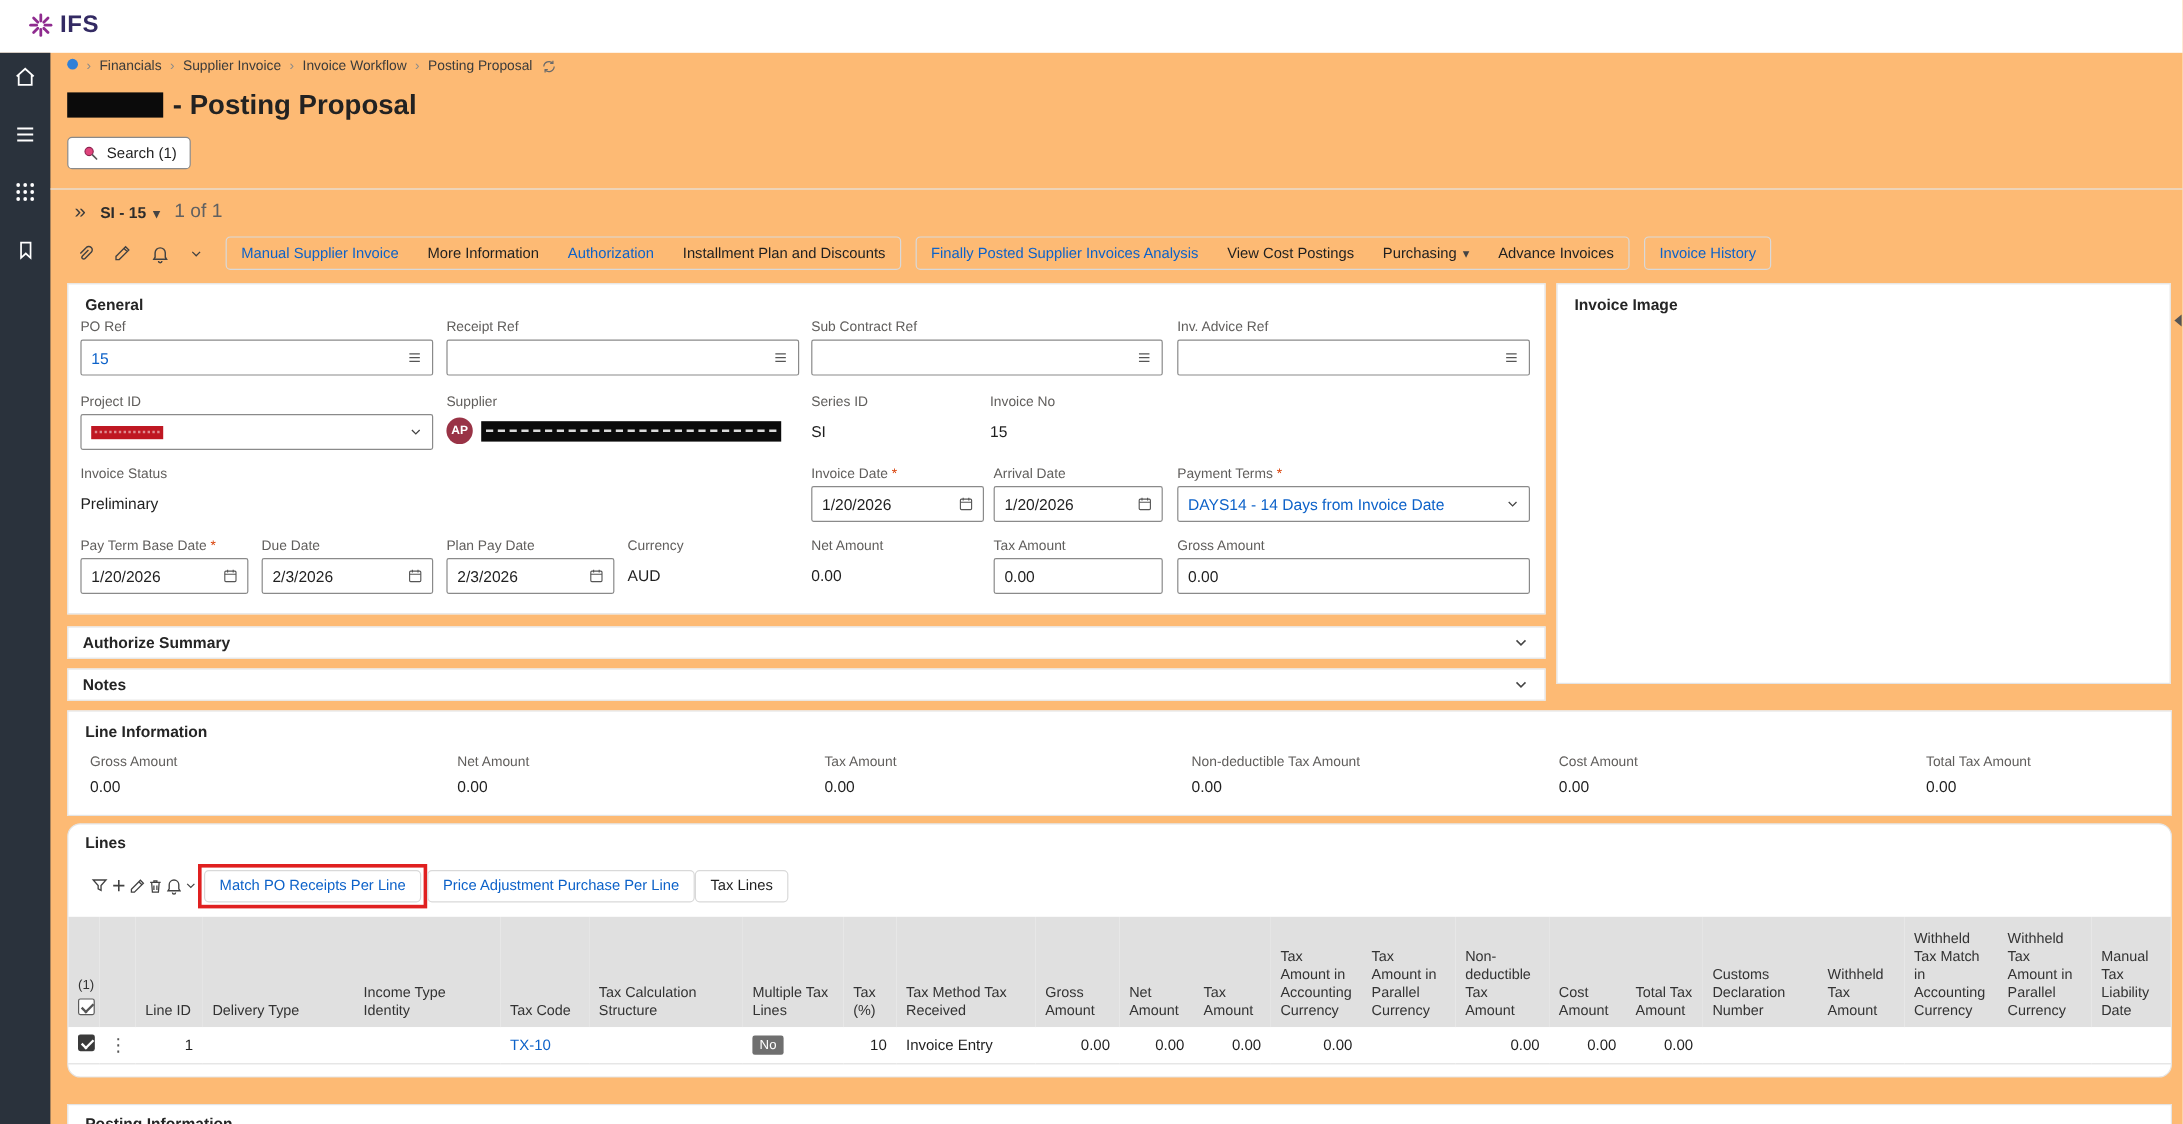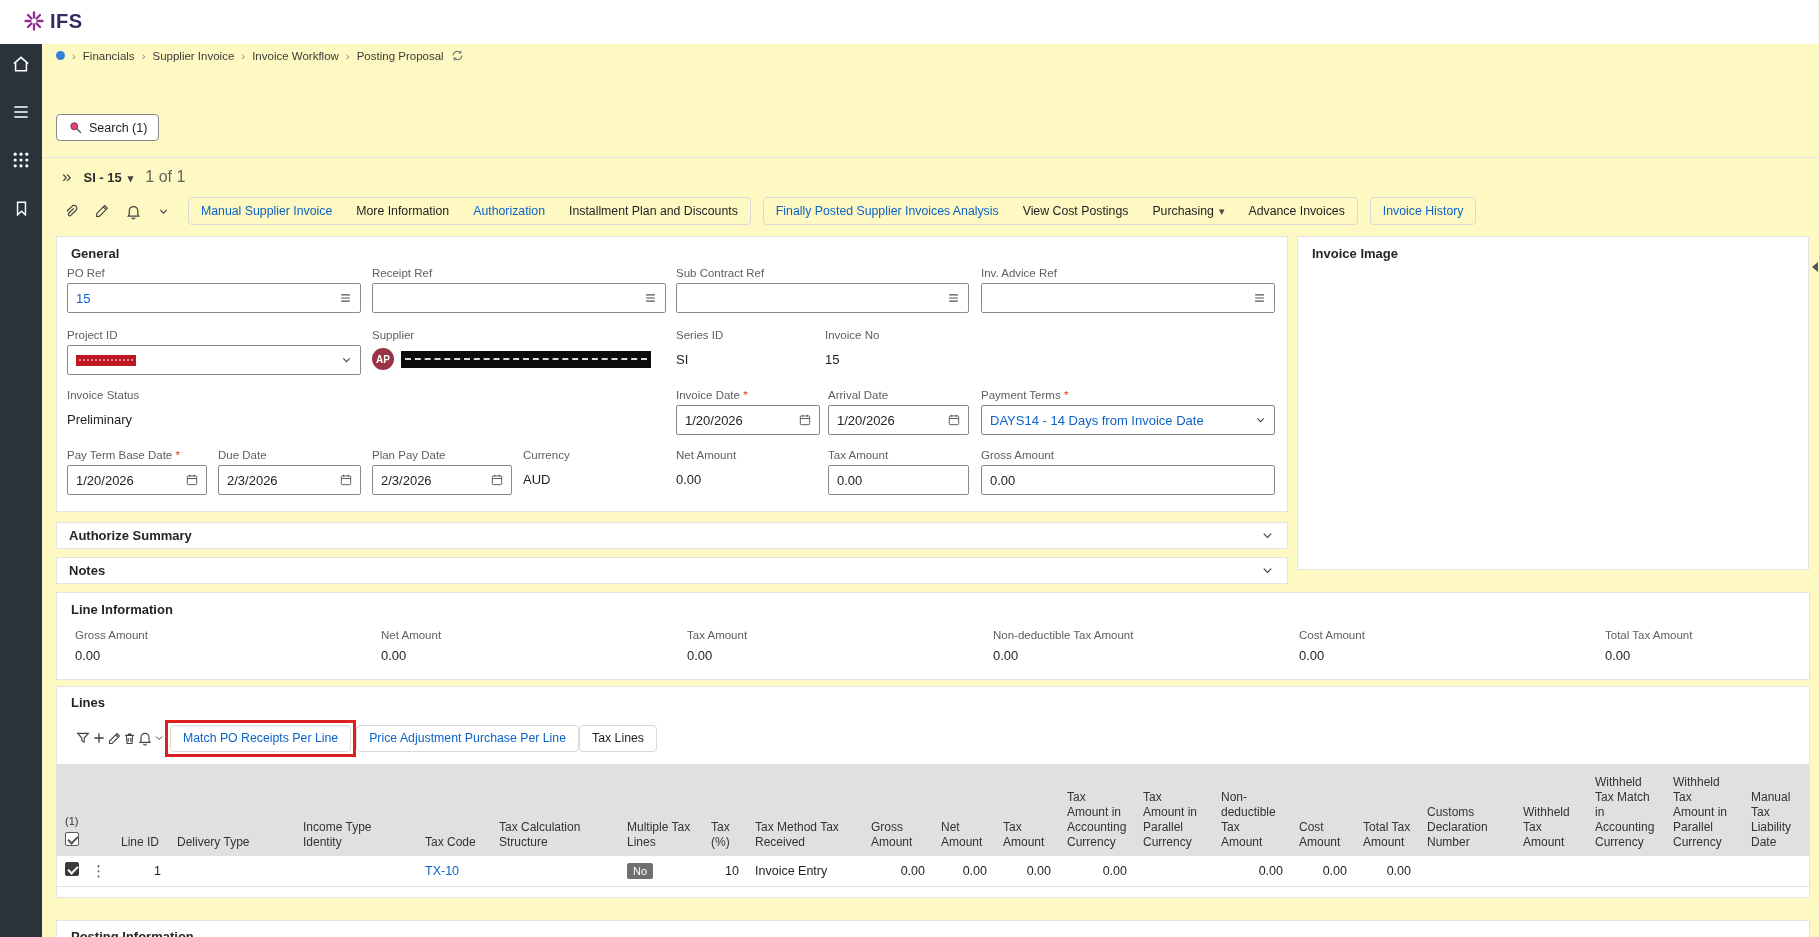--- a/index.html
+++ b/index.html
@@ -1,31 +1,31 @@
 <!DOCTYPE html>
 <html><head>
 <meta charset="utf-8">
 <style>
   * { margin:0; padding:0; box-sizing:border-box; }
   html,body { background:#fff; }
   body { font-family:"Liberation Sans",sans-serif; color:#1f1f1f; }
-  .page { position:relative; width:1819px; height:937px; background:#fef9c3; overflow:hidden; }
+  .page { position:relative; width:1819px; height:937px; background:#fdba74; overflow:hidden; }
 
   
   .app-header { position:absolute; left:0; top:0; width:100%; height:44px; background:#fff; }
   .logo { position:absolute; left:22px; top:9px; display:flex; align-items:center; gap:4px; cursor:pointer; }
   .logo-text { font-weight:bold; font-size:20px; color:#332a63; letter-spacing:.5px; }
 
   
   .sidebar { position:absolute; left:0; top:44px; width:42px; height:893px; background:#2a323c;
              display:flex; flex-direction:column; align-items:center; padding-top:8px; gap:24px; }
   .sb-btn { width:24px; height:24px; display:flex; align-items:center; justify-content:center; cursor:pointer; }
 
   
-  .breadcrumb { position:absolute; left:56px; top:49px; display:flex; align-items:center; gap:7px;
+  .breadcrumb { position:absolute; left:56px; top:49px; display:flex; align-items:flex-start; gap:7px;
                 font-size:11.5px; color:#3b3b3b; }
   .bc-dot { width:9px; height:9px; border-radius:50%; background:#2f80d8; display:inline-block; }
   .bc-item { cursor:pointer; white-space:nowrap; }
   .bc-item:not(:first-of-type)::before { content:"\203A"; color:#8a8a8a; margin-right:7px; }
 
   
   .page-title-row { position:absolute; left:56px; top:74px; display:flex; align-items:center; gap:8px; }
   .redact-title { width:80px; height:21px; background:#0b0b0b; display:inline-block; }
   .page-title { font-size:23px; font-weight:700; color:#222; white-space:nowrap; }
   .search-btn { position:absolute; left:56px; top:114px; height:27px; display:inline-flex; align-items:center;
@@ -97,21 +97,21 @@
 
   
   .lineinfo-card { left:56px; top:592px; width:1754px; height:88px; }
   .lineinfo-card .card-title { position:absolute; left:14px; top:9px; }
   .li-items { position:absolute; left:18px; top:36px; display:flex; }
   .li-item { width:306px; }
   .li-label { font-size:11.5px; color:#605e5c; margin-bottom:7px; white-space:nowrap; }
   .li-value { font-size:13px; color:#1f1f1f; }
 
   
-  .lines-card { left:56px; top:686px; width:1754px; padding-bottom:10px; }
+  .lines-card { left:56px; top:686px; width:1754px; padding-bottom:10px;border-radius:11px; }
   .lines-card .card-title { margin:8px 0 0 14px; }
   .lines-toolbar { display:flex; align-items:center; gap:0; margin:10px 0 8px 18px; height:36px; }
   .annotation { border:3px solid #e02020; padding:2px; display:inline-flex; }
   .chip { display:inline-flex; align-items:center; height:27px; border:1px solid #d9d9d9; border-radius:4px;
           padding:0 12px; font-size:12.3px; background:#fff; font-family:inherit; cursor:pointer; white-space:nowrap; }
   .chip.link { color:#0d62c9; }
   .chip.plain { color:#1f1f1f; }
 
   table.grid { border-collapse:collapse; table-layout:fixed; width:1752px; margin-top:4px; }
   table.grid thead tr { background:#e0e0e0; }
@@ -200,20 +200,24 @@
     <span class="bc-item">Invoice Workflow</span>
     <span class="bc-item">Posting Proposal</span>
     <span class="icon-btn">
       <svg class="ic" width="13" height="13" viewBox="0 0 24 24" fill="none" stroke="#6a6a6a" stroke-width="1.9">
         <path d="M4 12a8 8 0 0 1 14-5M20 12a8 8 0 0 1-14 5"></path>
           <path d="M18 3v4.2h-4.2M6 21v-4.2h4.2"></path>
         </svg>
     </span>
   </div>
 
+  <div class="page-title-row">
+    <span class="redact-title"></span>
+    <h1 class="page-title">- Posting Proposal</h1>
+  </div>
 
   <button class="search-btn">
     <svg class="ic" width="15" height="15" viewBox="0 0 24 24">
       <circle cx="10" cy="10" r="5.5" fill="#e0447c" stroke="#8d2450" stroke-width="1.5"></circle>
       <path d="M14.5 14.5 20 20" stroke="#555" stroke-width="2.2" stroke-linecap="round"></path>
       </svg>
     <span>Search (1)</span>
   </button>
 
   <div class="top-divider"></div>

